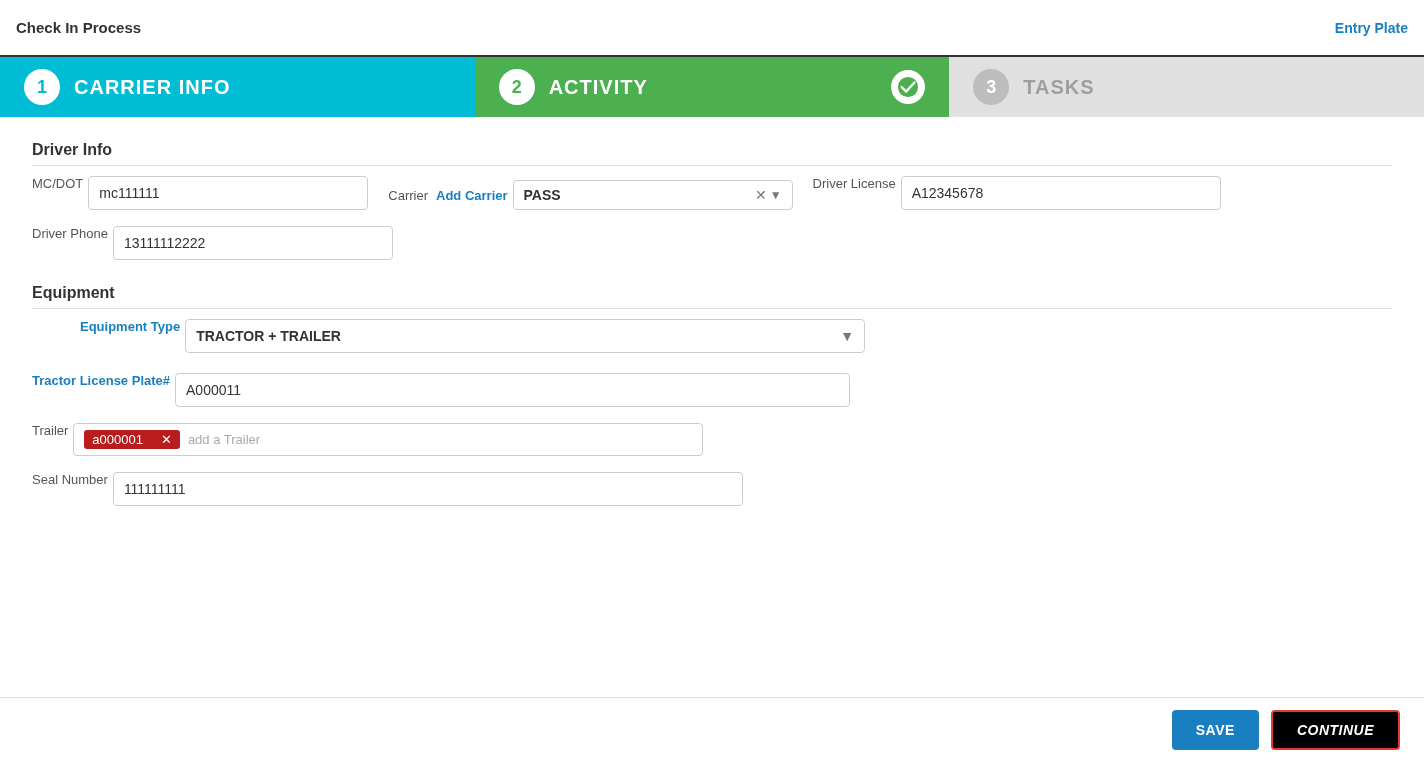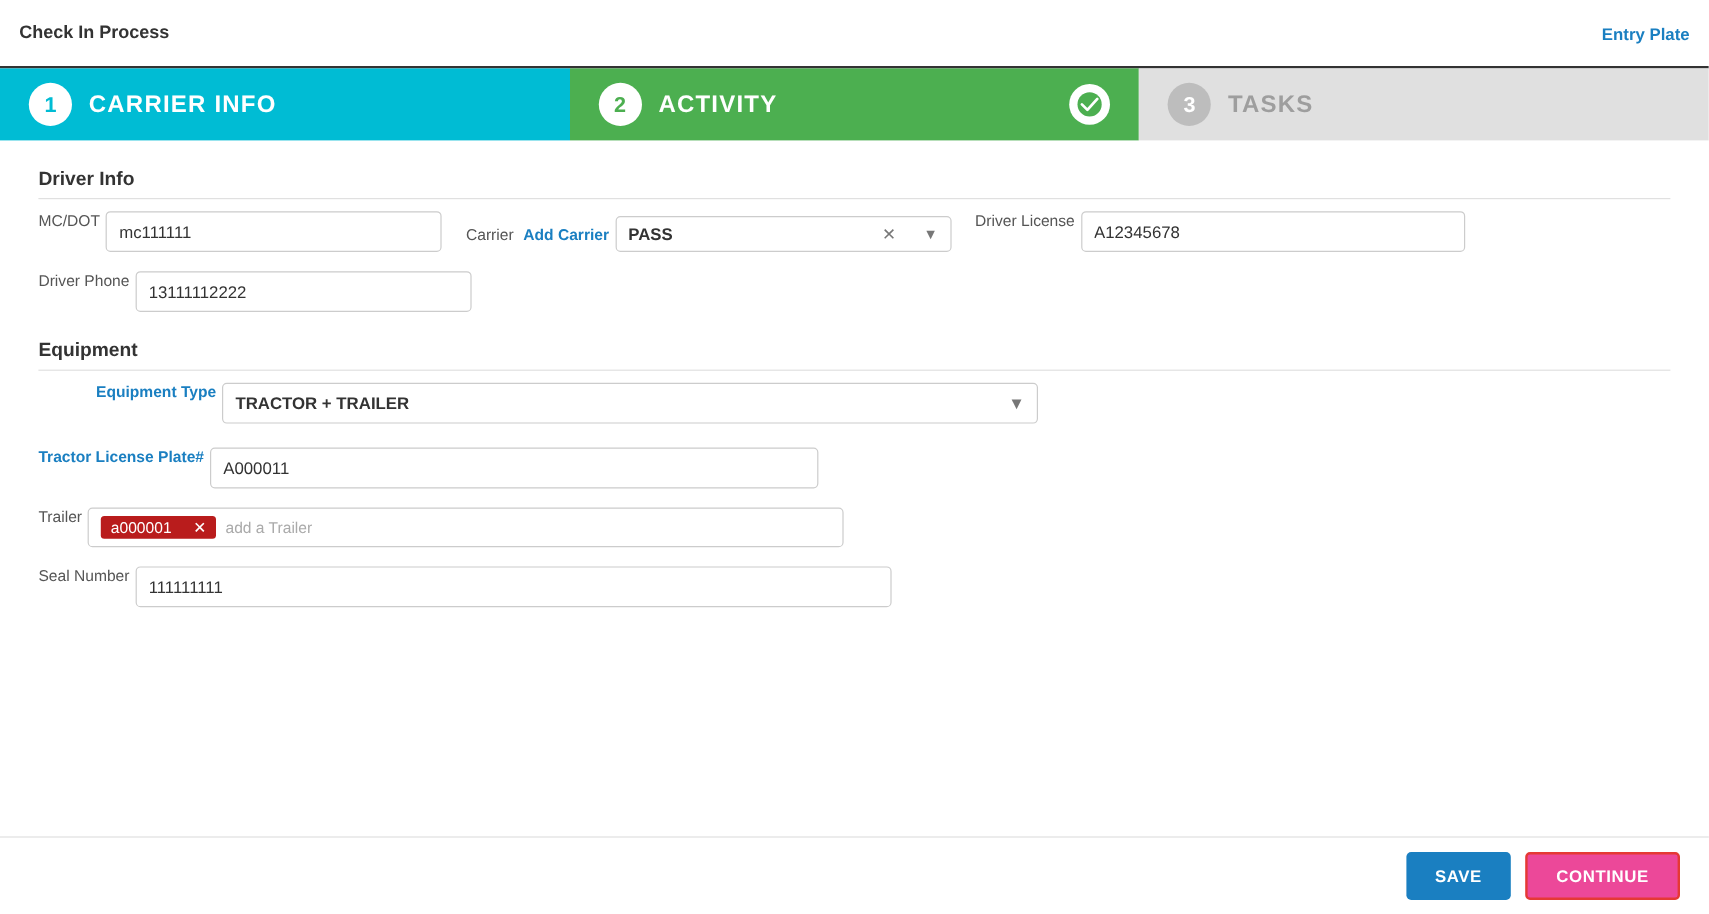--- a/index.html
+++ b/index.html
@@ -115,21 +115,21 @@
     .input-xl { width: 630px; }
 
     .carrier-select-wrapper {
       display: flex;
       align-items: center;
       border: 1px solid #ccc;
       border-radius: 4px;
       background: #fff;
       width: 280px;
       padding: 6px 10px;
-      gap: 23px;
+      gap: 3px;
     }
     .carrier-select-wrapper span.carrier-value {
       flex: 1;
       font-size: 14px;
       color: #333;
       font-weight: 600;
     }
     .carrier-select-wrapper .x-btn {
       color: #777;
       cursor: pointer;
@@ -191,33 +191,34 @@
       color: #fff;
       border: none;
       padding: 10px 24px;
       font-size: 14px;
       font-weight: 700;
       border-radius: 4px;
       cursor: pointer;
       letter-spacing: 0.5px;
     }
     .btn-continue {
-      background: #ec4899;
+      background: #000000;
       color: #fff;
       border: 2px solid #e53935;
       padding: 10px 24px;
       font-size: 14px;
       font-weight: 700;
       border-radius: 4px;
       cursor: pointer;
       letter-spacing: 0.5px;
+      font-style: italic;
     }
 
     .tractor-input-wrapper {
-      width: 507px;
+      width: 675px;
     }
   </style>
 </head>
 <body>
 
 <div class="top-bar">
   <span class="top-bar-title">Check In Process</span>
   <span class="top-bar-link">Entry Plate</span>
 </div>
 

